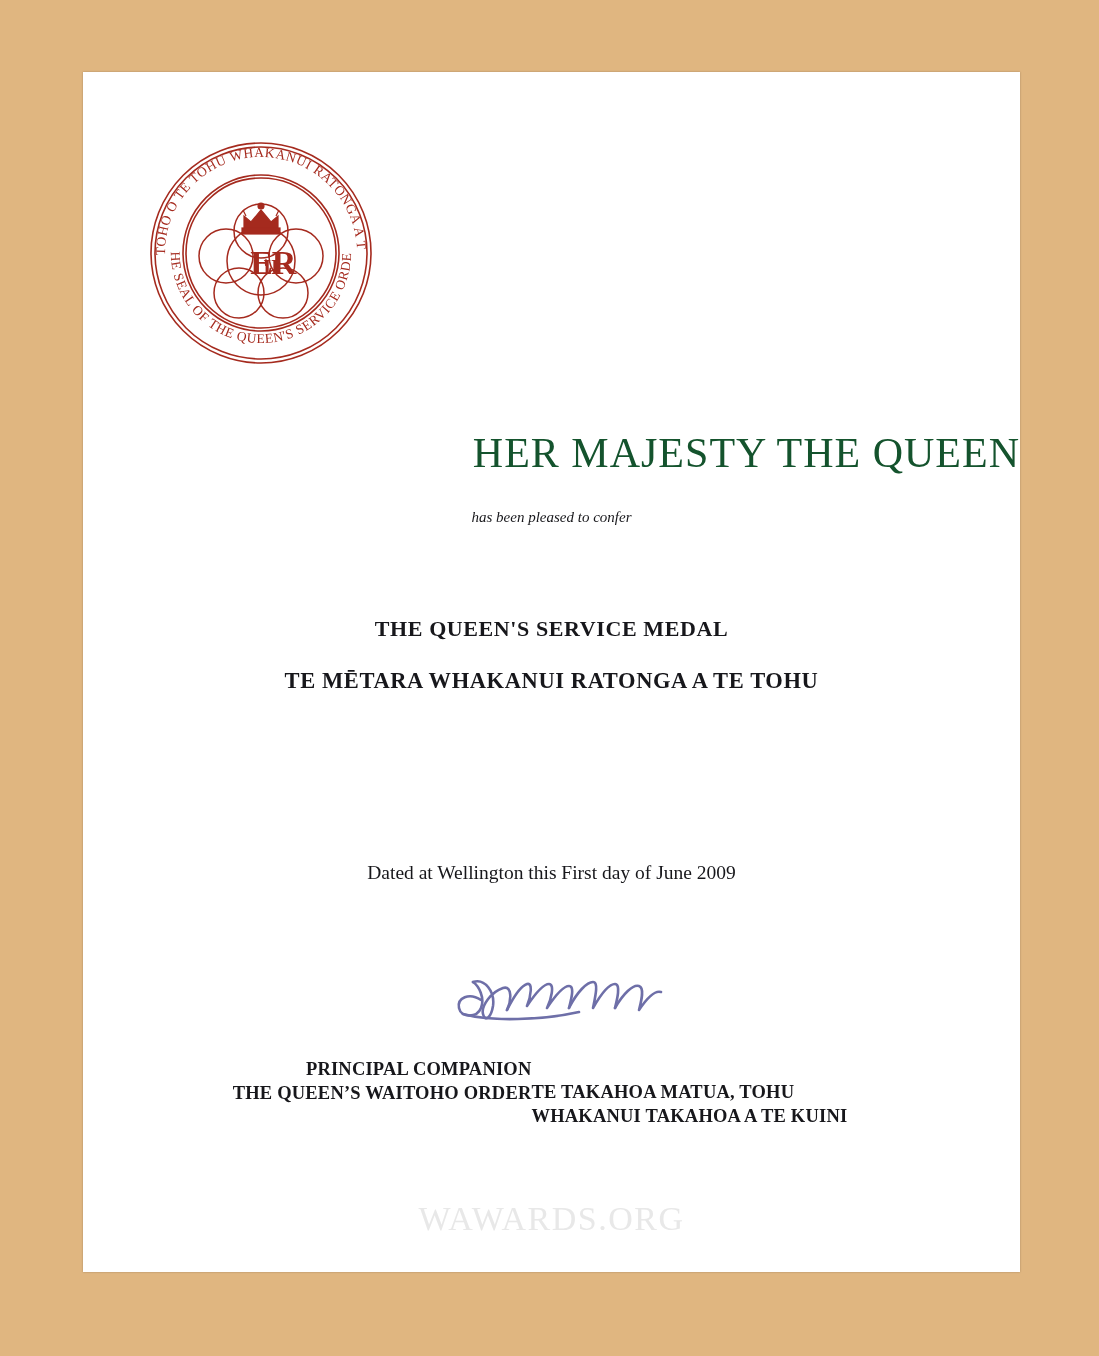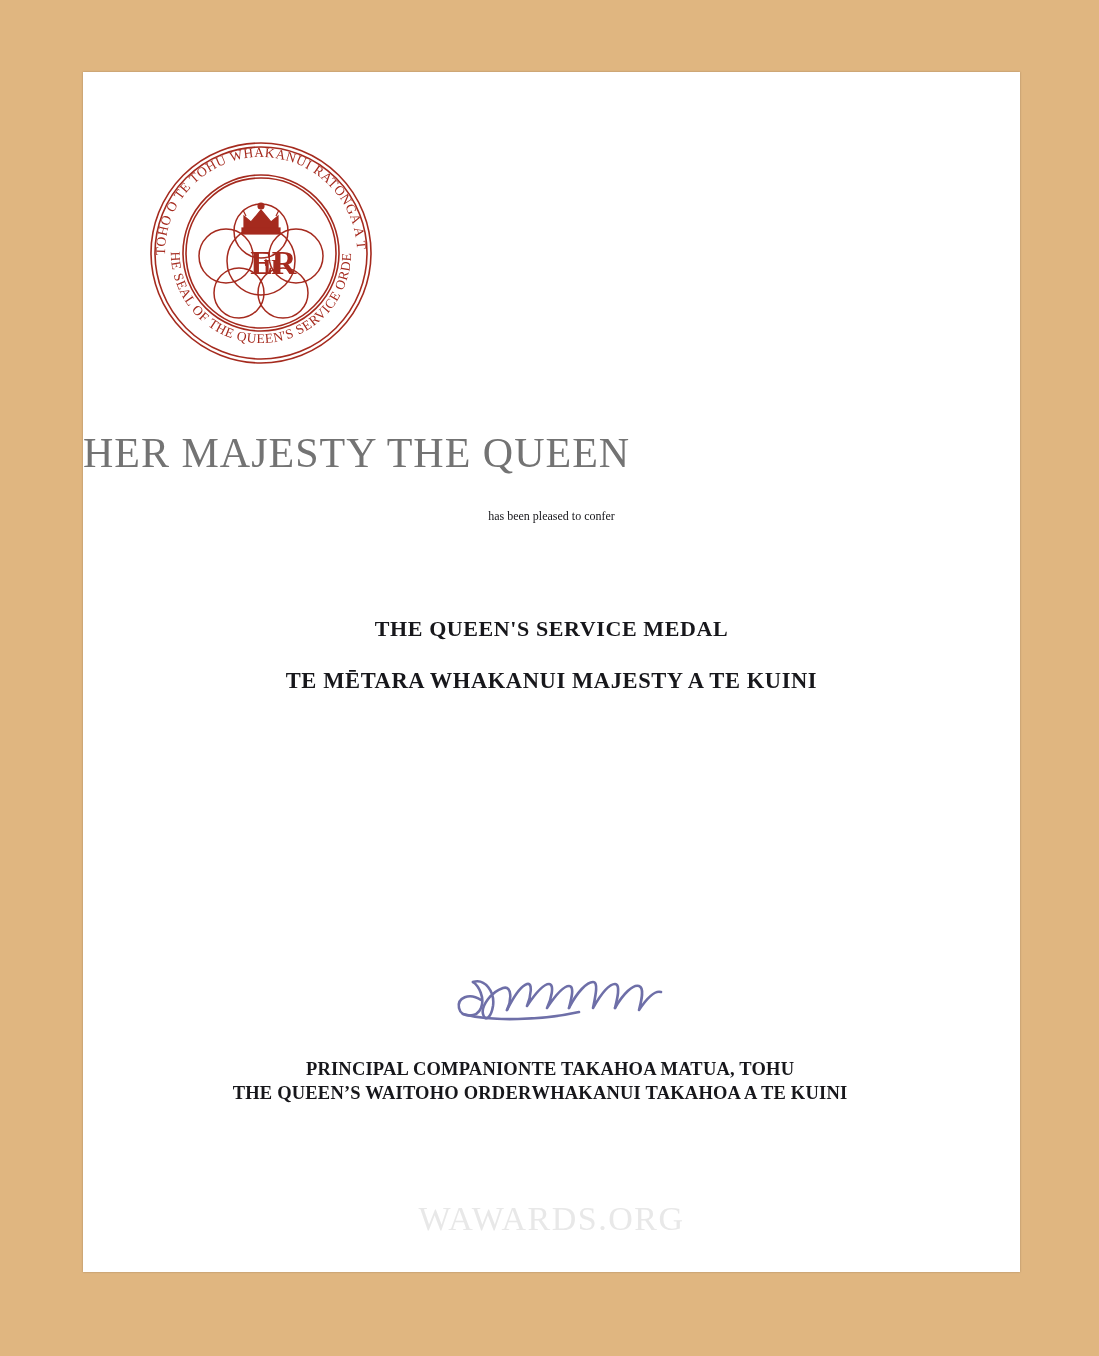--- a/index.html
+++ b/index.html
@@ -37,34 +37,35 @@
     height: 250px;
   }
   .seal svg { display: block; }
 
   
   .main-title {
     position: absolute;
     left: 0;
     right: 0;
     top: 357px;
-    text-align: left;
+    text-align: right;
     font-size: 42px;
     letter-spacing: 1px;
-    color: #737373;
+    color: #14532d;
     font-family: "Liberation Serif", serif;
     font-weight: 400;
   }
   .subline-1 {
     position: absolute;
     left: 0;
     right: 0;
     top: 437px;
     text-align: center;
-    font-size: 12px;
+    font-size: 15px;
+    font-style: italic;
     color: #17171b;
   }
   .award-line {
     position: absolute;
     left: 0;
     right: 0;
     text-align: center;
     font-weight: bold;
     color: #17171b;
     margin-top: 36px;
@@ -137,20 +138,21 @@
     line-height: 1.32;
     letter-spacing: 0.2px;
   }
   .sig-col.left {
     text-align: right;
     width: 300px;
   }
   .sig-col.right {
     text-align: left;
     width: 340px;
+    margin-top: 23px;
   }
 
   
   .watermark {
     position: absolute;
     left: 0;
     right: 0;
     top: 1128px;
     text-align: center;
     font-size: 34px;
@@ -207,25 +209,26 @@
         <text x="135" y="146" text-anchor="middle" font-family="Liberation Serif, serif" font-size="20" font-weight="bold" fill="#a52a1e">II</text>
       </svg>
     </div>
 
     <div class="main-title">HER MAJESTY THE QUEEN</div>
 
     <div class="subline-1">has been pleased to confer</div>
 
     <div class="award-line award-en">THE QUEEN'S SERVICE MEDAL</div>
 
-    <div class="award-line award-mi">TE MĒTARA WHAKANUI MAJESTY A TE KUINI</div>
+    <div class="award-line award-mi">TE MĒTARA WHAKANUI RATONGA A TE TOHU</div>
 
 
     <div class="recipient"></div>
 
+    <div class="dated">Dated at Wellington this First day of June 2009</div>
 
     <div class="signature">
       <svg width="240" height="80" viewBox="0 0 240 80" xmlns="http://www.w3.org/2000/svg">
         <g fill="none" stroke="#6e6fa8" stroke-width="2.6" stroke-linecap="round" stroke-linejoin="round">
           <path d="M30,38 C18,30 6,36 8,46 C10,56 26,56 30,46 C34,36 28,24 22,20"></path>
           <path d="M22,20 C34,16 44,30 42,44 C40,56 34,60 32,52 C30,44 40,30 52,26 C62,23 60,40 56,48"></path>
           <path d="M56,48 C62,36 70,24 76,22 C82,20 80,34 76,44 C84,32 92,22 98,22 C104,22 100,38 96,46 C104,34 112,24 118,24 C124,24 120,38 118,46"></path>
           <path d="M118,46 C126,30 136,20 142,20 C148,20 144,36 142,46 C150,32 158,22 164,22 C170,22 166,38 164,46"></path>
           <path d="M164,46 C172,32 182,22 188,24 C194,26 190,40 188,48 C196,36 204,28 210,30"></path>
           <path d="M12,52 C40,60 92,58 128,50"></path>

